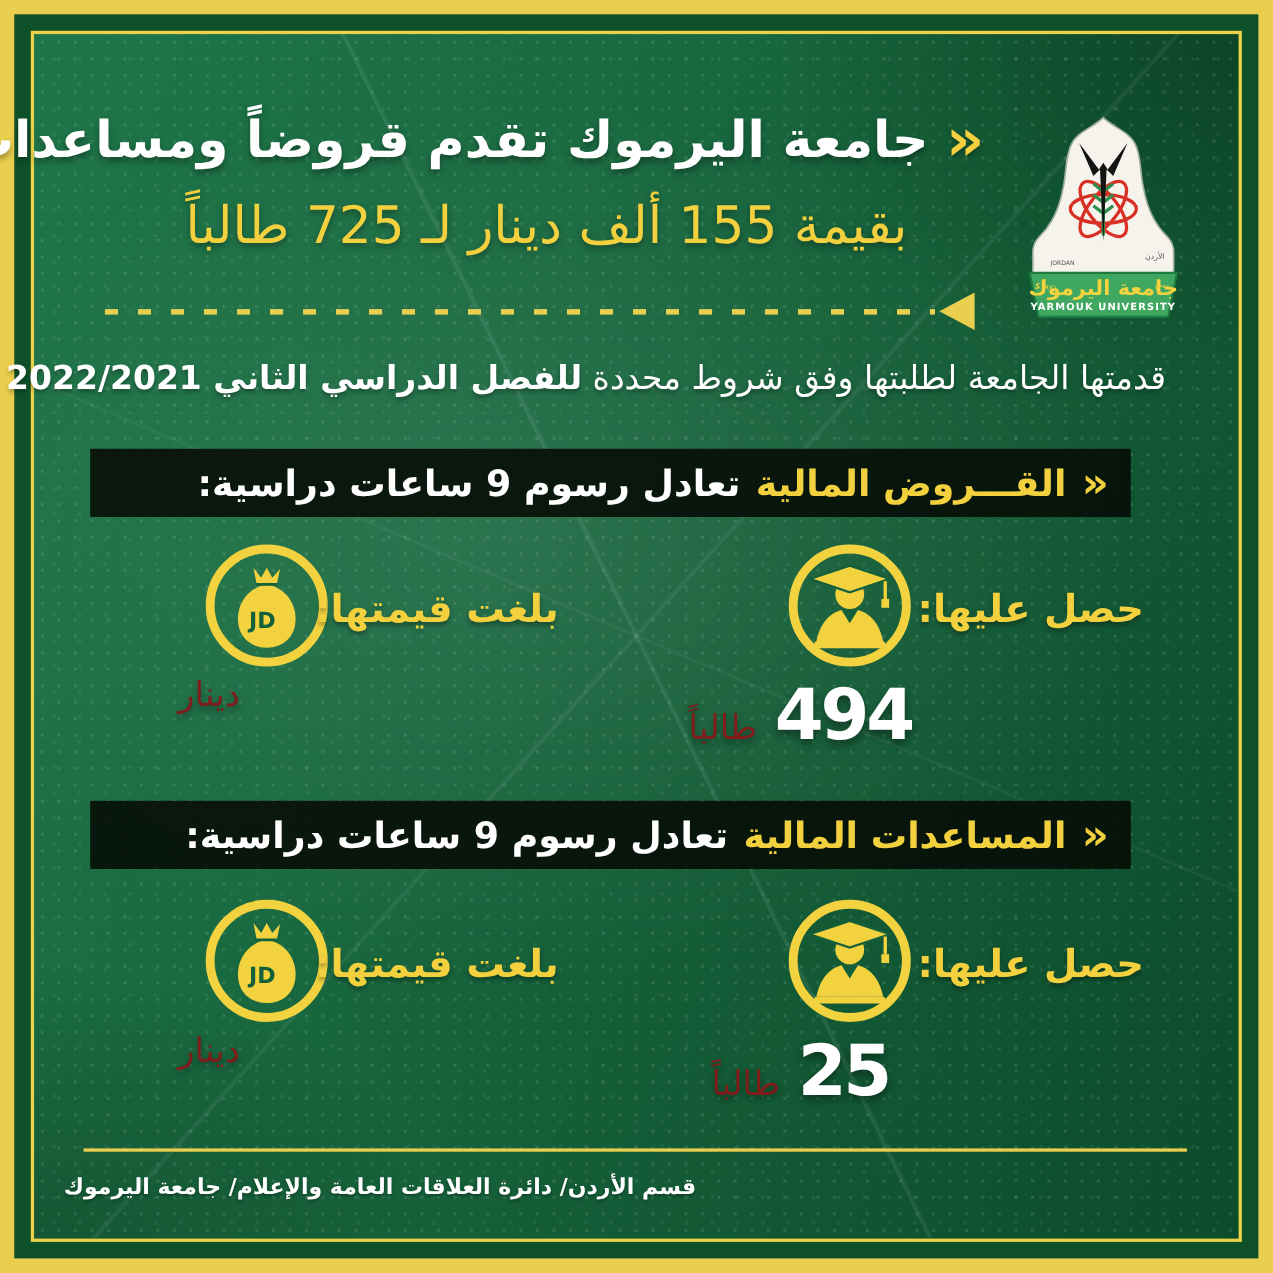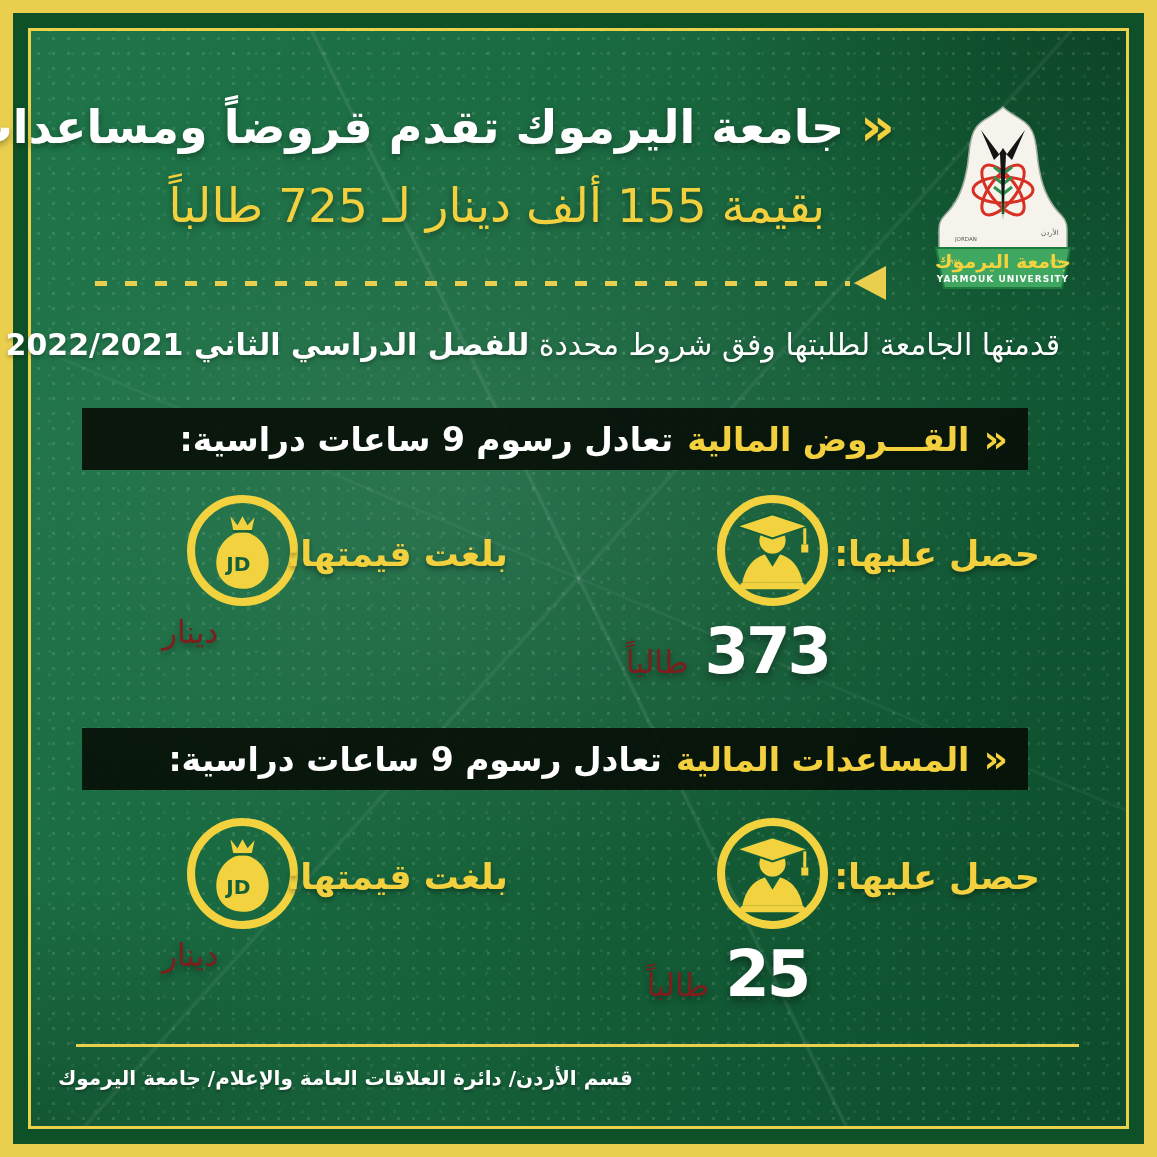--- a/index.html
+++ b/index.html
@@ -132,21 +132,21 @@
     <polygon points="48,59 56,72 64,59" fill="#14603a"></polygon>
     <circle cx="56" cy="46" r="13" fill="#f2d23f"></circle>
     <polygon points="56,20 92,32 56,44 20,32" fill="#f2d23f" stroke="#14603a" stroke-width="2"></polygon>
     <path d="M88,34 L88,50" stroke="#f2d23f" stroke-width="3" fill="none"></path>
     <rect x="84.5" y="50" width="7" height="8" fill="#f2d23f"></rect>
     <rect x="24" y="88" width="64" height="6.5" rx="3" fill="#f2d23f"></rect>
   </svg>
 </div>
 <div class="stat-label" style="left:820px;top:534px">حصل عليها:</div>
 <div class="num-row" style="left:600px;top:614px;width:255px">
-  <span class="num-big">373</span>
+  <span class="num-big">494</span>
   <span class="num-unit">طالباً</span>
 </div>
 
 <div class="circle-icon" style="left:186px;top:494px">
   <svg viewBox="0 0 112 112" width="113" height="113">
     <circle cx="56" cy="56" r="51" fill="none" stroke="#f2d23f" stroke-width="8"></circle>
     <path d="M44,22 L51,31 L56,22 L61,31 L68,23 L65,37 L47,37 Z" fill="#f2d23f"></path>
     <path d="M56,37 C39,40 30,54 30,68 C30,85 42,94 56,94 C70,94 82,85 82,68 C82,54 73,40 56,37 Z" fill="#f2d23f"></path>
     <path d="M46,37 L66,37" stroke="#14603a" stroke-width="2.5"></path>
     <text x="52" y="76" font-size="20" font-weight="bold" fill="#14603a" text-anchor="middle">JD</text>

